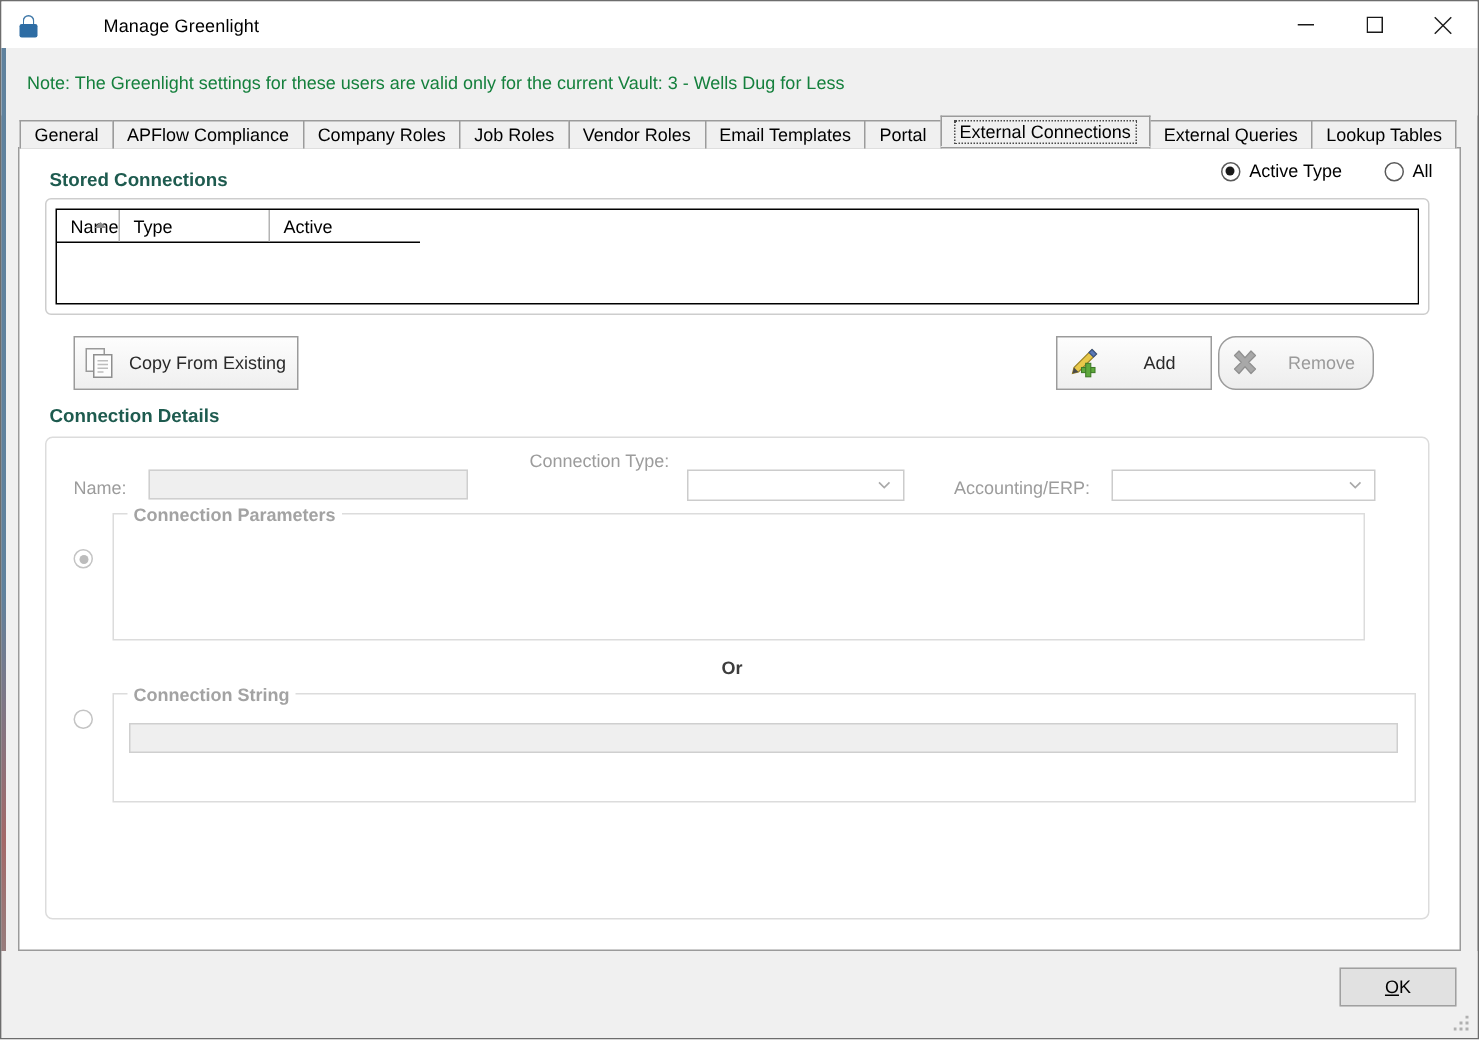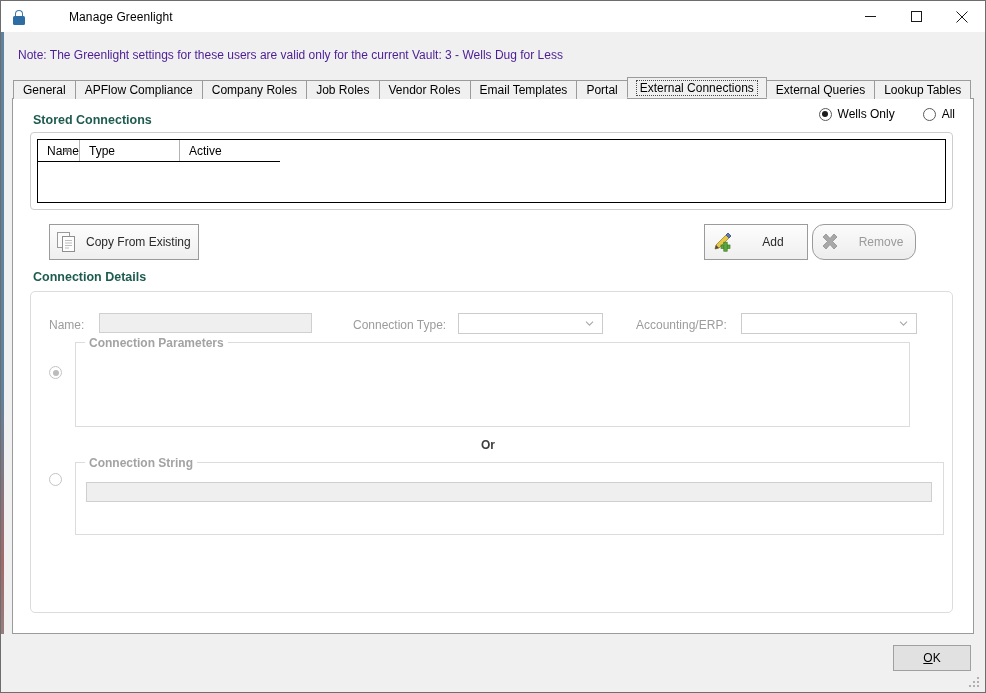--- a/index.html
+++ b/index.html
@@ -67,21 +67,21 @@
   .winbtn svg { display: block; }
   
   .notebar {
     flex: 0 0 auto;
     height: 45px;
     background: #f0f0f0;
     display: flex;
     align-items: center;
     padding-left: 17px;
     font-size: 12px;
-    color: #4c1d95;
+    color: #15803d;
   }
   
   .tabstrip {
     flex: 0 0 auto;
     height: 21px;
     margin-left: 12px;
     display: flex;
     align-items: flex-end;
     position: relative;
     z-index: 3;
@@ -390,21 +390,21 @@
       </div>
   </div>
 
   <div class="tabpage">
 
     <div class="section-title" style="left:20px; top:14px;">Stored Connections</div>
 
     <div class="radio-row">
       <div class="radio-item">
         <span class="radio checked"></span>
-        <span>Wells Only</span>
+        <span>Active Type</span>
       </div>
       <div class="radio-item">
         <span class="radio"></span>
         <span>All</span>
       </div>
     </div>
 
     <div class="grid-wrap">
       <div class="grid">
         <div class="grid-head">
@@ -459,21 +459,21 @@
       <span class="lbl">Remove</span>
     </div>
 
     <div class="section-title" style="left:20px; top:171px;">Connection Details</div>
 
     <div class="details-wrap">
 
       <div class="field-label" style="left:18px; top:26px;">Name:</div>
       <div class="txtbox" style="left:68px; top:21px; width:213px; height:20px;"></div>
 
-      <div class="field-label" style="left:322px; top:26px;">Connection Type:</div>
+      <div class="field-label" style="left:322px; top:8px;">Connection Type:</div>
       <div class="combo" style="left:427px; top:21px; width:145px; height:21px;">
         <svg class="chev" viewBox="0 0 9 9">
             <polyline points="1,3 4.5,6.5 8,3" fill="none" stroke="#a9a9a9" stroke-width="1.1"></polyline>
           </svg>
       </div>
 
       <div class="field-label" style="left:605px; top:26px;">Accounting/ERP:</div>
       <div class="combo" style="left:710px; top:21px; width:176px; height:21px;">
         <svg class="chev" viewBox="0 0 9 9">
             <polyline points="1,3 4.5,6.5 8,3" fill="none" stroke="#a9a9a9" stroke-width="1.1"></polyline>

